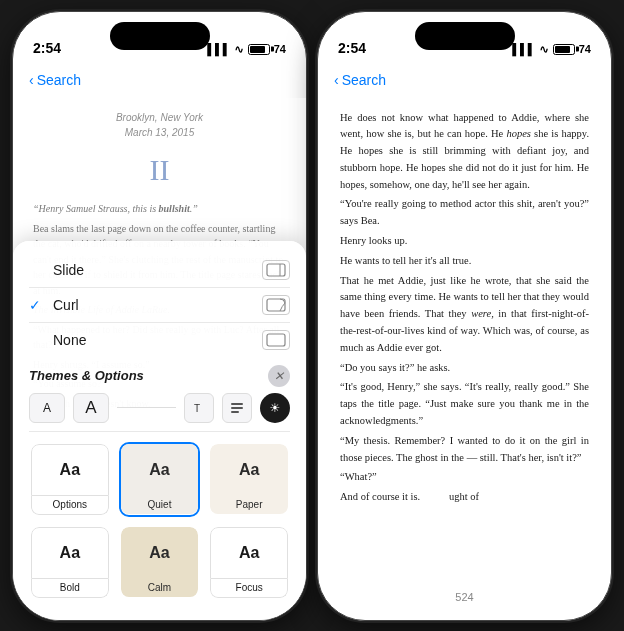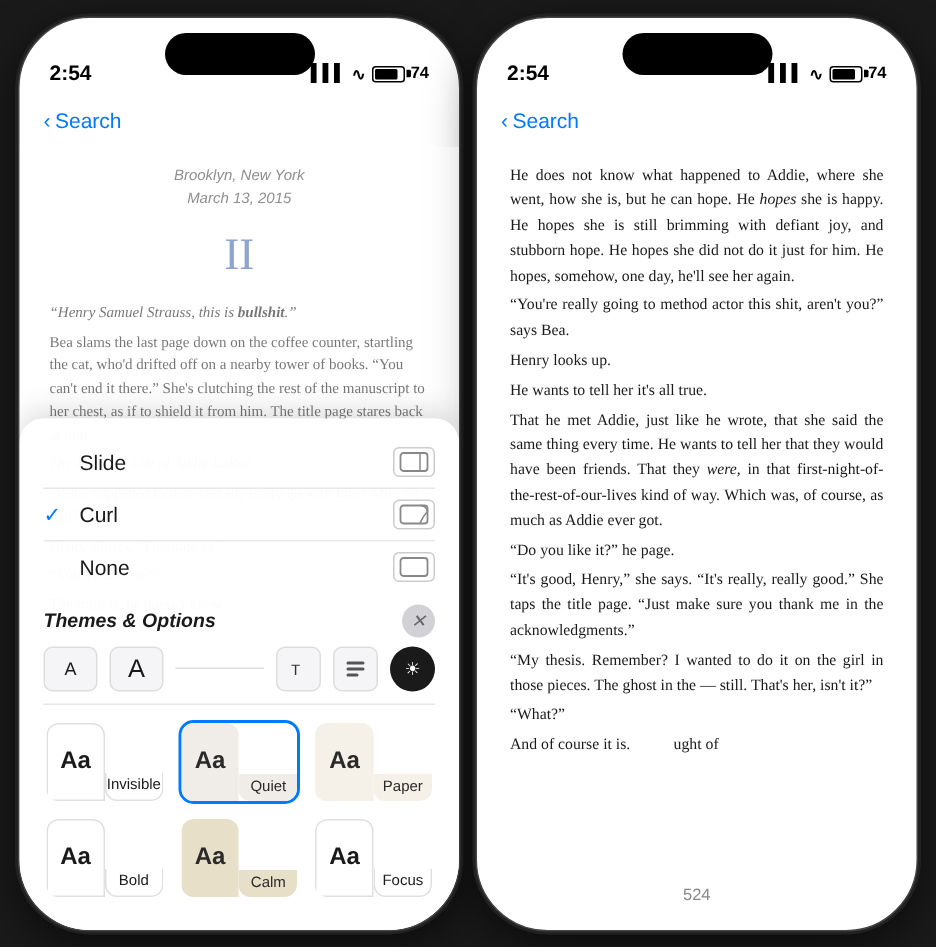--- a/index.html
+++ b/index.html
@@ -302,21 +302,21 @@
       display: grid;
       grid-template-columns: repeat(3, 1fr);
       gap: 8px;
     }
 
     .theme-card {
       border-radius: 10px;
       overflow: hidden;
       border: 2px solid transparent;
       display: flex;
-      flex-direction: row;
+      flex-direction: column;
       align-items: flex-end;
     }
 
     .theme-card.active {
       border-color: #007AFF;
     }
 
     .theme-preview {
       width: 100%;
       height: 52px;
@@ -509,21 +509,21 @@
         <div class="sun-btn">
           <span style="font-size:12px;">☀</span>
         </div>
       </div>
 
       <div class="themes-grid">
         <div class="theme-card theme-original">
           <div class="theme-preview">
               <span>Aa</span>
             </div>
-          <div class="theme-label">Invisible</div>
+          <div class="theme-label">Options</div>
         </div>
         <div class="theme-card theme-quiet active">
           <div class="theme-preview">
               <span>Aa</span>
             </div>
           <div class="theme-label">Quiet</div>
         </div>
         <div class="theme-card theme-paper">
           <div class="theme-preview">
               <span>Aa</span>
@@ -573,21 +573,21 @@
         <span>Search</span>
       </div>
     </div>
 
     <div class="book-content-full">
       <p>He does not know what happened to Addie, where she went, how she is, but he can hope. He <em>hopes</em> she is happy. He hopes she is still brimming with defiant joy, and stubborn hope. He hopes she did not do it just for him. He hopes, somehow, one day, he'll see her again.</p>
       <p>“You're really going to method actor this shit, aren't you?” says Bea.</p>
       <p>Henry looks up.</p>
       <p>He wants to tell her it's all true.</p>
       <p>That he met Addie, just like he wrote, that she said the same thing every time. He wants to tell her that they would have been friends. That they <em>were,</em> in that first-night-of-the-rest-of-our-lives kind of way. Which was, of course, as much as Addie ever got.</p>
-      <p>“Do you like it?” he page.</p>
+      <p>“Do you says it?” he asks.</p>
       <p>“It's good, Henry,” she says. “It's really, really good.” She taps the title page. “Just make sure you thank me in the acknowledgments.”</p>
       <p>“My thesis. Remember? I wanted to do it on the girl in those pieces. The ghost in the — still. That's her, isn't it?”</p>
       <p>“What?”</p>
       <p>And of course it is. &nbsp;&nbsp;&nbsp;&nbsp;&nbsp;&nbsp;&nbsp;&nbsp;&nbsp; ught of</p>
 
     </div>
 
     <div class="page-num">524</div>
   </div>
 </div>

